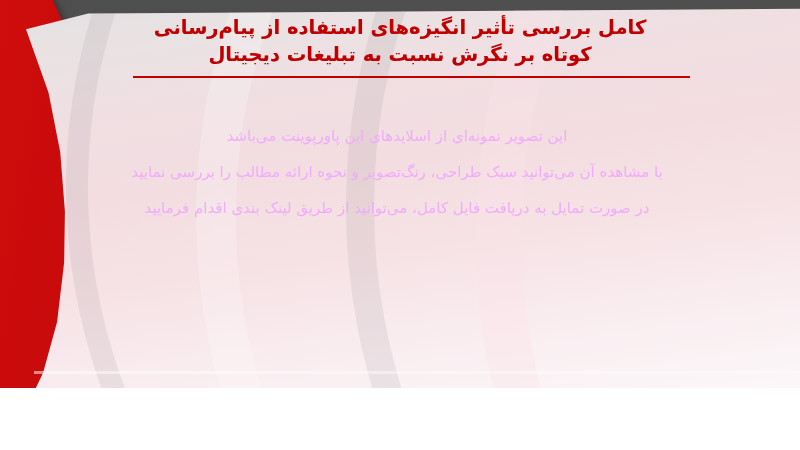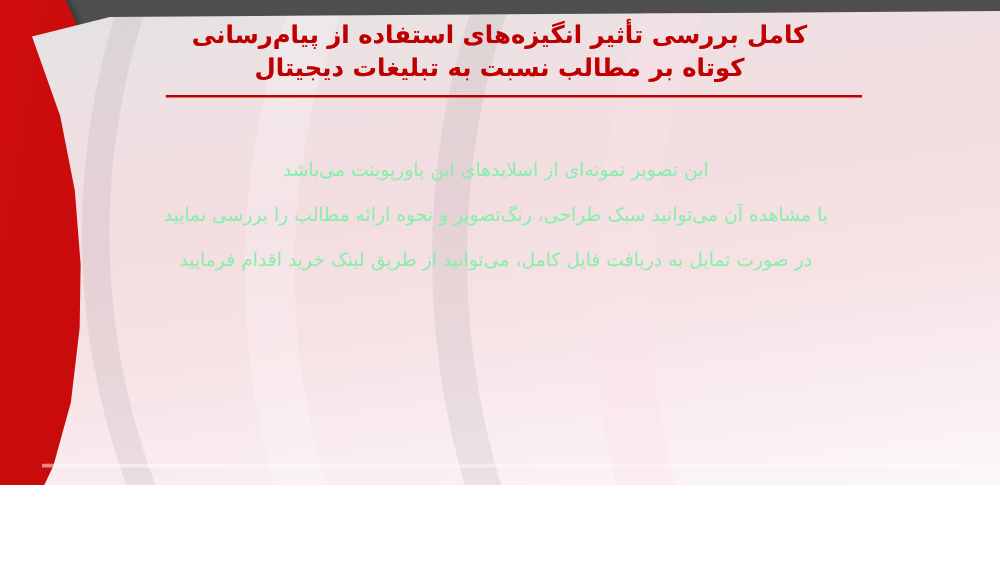--- a/index.html
+++ b/index.html
@@ -144,21 +144,21 @@
   .body-block {
     position: absolute;
     right: 108px;
     top: 118px;
     width: 590px;
     text-align: center;
     direction: rtl;
     z-index: 5;
   }
   .body-line {
-    color: #86efac;
+    color: #f0abfc;
     font-size: 15px;
     font-weight: 400;
     line-height: 36px;
     white-space: nowrap;
     direction: rtl;
   }
 
   
   .bottom-sliver {
     position: absolute;
@@ -190,25 +190,25 @@
       <div class="band" style="left:120px; top:-300px; width:950px; height:1040px; border-width:22px; border-left-color:rgba(166,157,160,0.32); border-top-color:rgba(166,157,160,0.14); transform:rotate(-2deg);"></div>
       <div class="band" style="left:250px; top:-310px; width:980px; height:1080px; border-width:40px; border-left-color:rgba(255,255,255,0.40); border-top-color:rgba(255,255,255,0.18); transform:rotate(-1deg);"></div>
       <div class="band" style="left:400px; top:-330px; width:1010px; height:1120px; border-width:28px; border-left-color:rgba(160,152,155,0.30); border-top-color:rgba(160,152,155,0.12); transform:rotate(0deg);"></div>
       <div class="band" style="left:530px; top:-340px; width:1040px; height:1160px; border-width:46px; border-left-color:rgba(249,226,231,0.70); border-top-color:rgba(249,226,231,0.30); transform:rotate(1deg);"></div>
       <div class="band" style="left:-40px; top:-200px; width:700px; height:820px; border-width:14px; border-left-color:rgba(245,220,226,0.60); transform:rotate(-7deg);"></div>
     </div>
   </div>
 
   <div class="title-block">
     <div class="title-line">کامل بررسی تأثیر انگیزه‌های استفاده از پیام‌رسانی</div>
-    <div class="title-line">کوتاه بر مطالب نسبت به تبلیغات دیجیتال</div>
+    <div class="title-line">کوتاه بر نگرش نسبت به تبلیغات دیجیتال</div>
   </div>
   <div class="title-rule"></div>
 
   <div class="body-block">
     <div class="body-line">این تصویر نمونه‌ای از اسلایدهای این پاورپوینت می‌باشد</div>
     <div class="body-line">با مشاهده آن می‌توانید سبک طراحی، رنگ‌تصویر و نحوه ارائه مطالب را بررسی نمایید</div>
-    <div class="body-line">در صورت تمایل به دریافت فایل کامل، می‌توانید از طریق لینک خرید اقدام فرمایید</div>
+    <div class="body-line">در صورت تمایل به دریافت فایل کامل، می‌توانید از طریق لینک بندی اقدام فرمایید</div>
   </div>
 
   <div class="bottom-sliver"></div>
 
 </div>
 
 </body></html>

